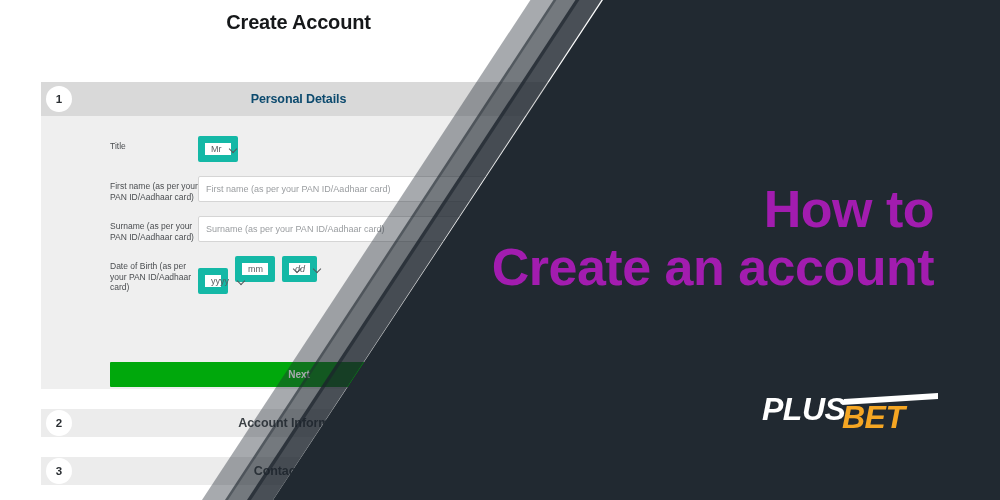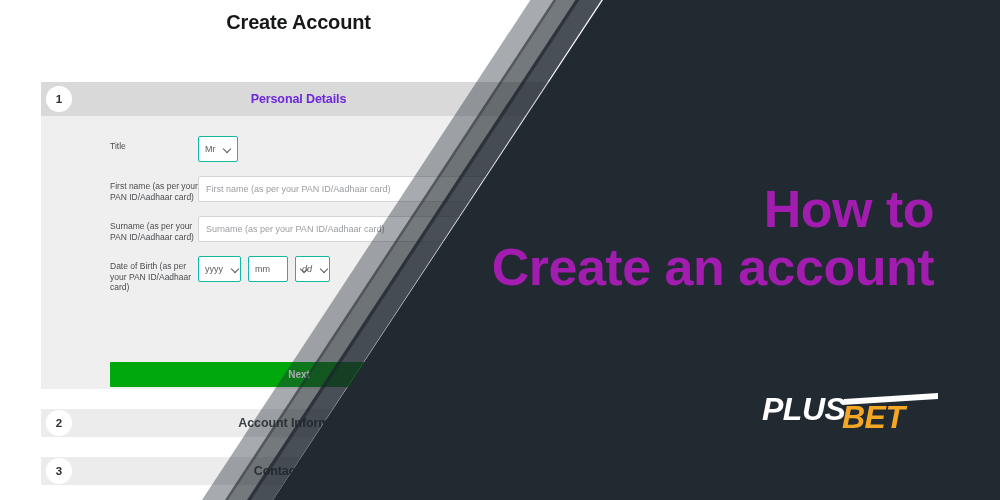--- a/index.html
+++ b/index.html
@@ -61,21 +61,21 @@
     height: 34px;
     background: #d9d9d9;
     display: flex;
     align-items: center;
   }
   .panel-head .head-title {
     width: 100%;
     text-align: center;
     font-size: 12.5px;
     font-weight: bold;
-    color: #6d28d9;
+    color: #0c4a6e;
     letter-spacing: -0.1px;
   }
   .step-badge {
     position: absolute;
     left: 5px;
     top: 50%;
     transform: translateY(-50%);
     width: 26px;
     height: 26px;
     border-radius: 50%;
@@ -106,21 +106,21 @@
     line-height: 10.5px;
     color: #4a4d50;
     padding-top: 5px;
     flex: none;
   }
   .ctrl-wrap { display: flex; gap: 7px; }
 
   .sel {
     height: 26px;
     background: #ffffff;
-    border: 1px solid #14b8a6;
+    border: 7px solid #14b8a6;
     border-radius: 2px;
     display: flex;
     align-items: center;
     padding: 0 6px;
     font-size: 9px;
     color: #5a5d60;
     box-sizing: border-box;
   }
   .sel .val { flex: 1; }
   .sel .chev {
@@ -133,21 +133,21 @@
   .sel .chev::before {
     content: "";
     position: absolute;
     left: 0.5px; top: 0.5px;
     width: 5px; height: 5px;
     border-right: 1.3px solid #55585b;
     border-bottom: 1.3px solid #55585b;
     transform: rotate(45deg);
   }
   .sel.w-title { width: 40px; }
-  .sel.w-yyyy { width: 43px; }
+  .sel.w-yyyy { width: 30px; margin-top: 12px; }
   .sel.w-mm   { width: 40px; gap: 22px; }
   .sel.w-dd   { width: 35px; font-style: italic; }
 
   .txt {
     width: 348px;
     height: 26px;
     background: #ffffff;
     border: 1px solid #d5d5d5;
     border-radius: 2px;
     padding: 0 7px;

